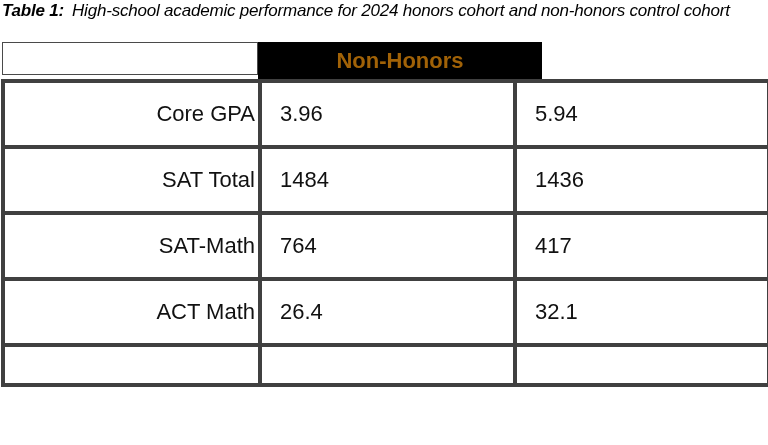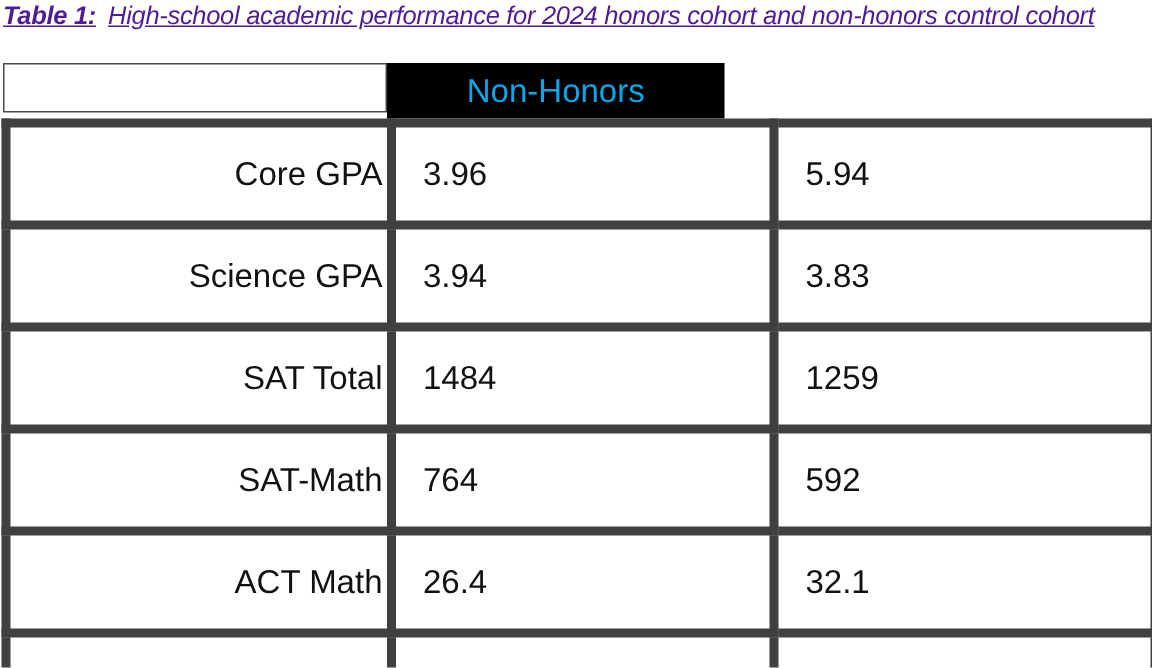--- a/index.html
+++ b/index.html
@@ -53,59 +53,60 @@
     height: 33px;
     background: #ffffff;
     border: 1px solid #4a4a4a;
   }
   .hcell-gold {
     width: 255px;
     height: 33px;
     color: #000000;
   }
   .hcell-black {
-    width: 225px;
+    width: 284px;
     height: 37px;
-    color: #0ea5e9;
+    color: #a16207;
+    font-weight: bold;
   }
 
   
   .data-table {
     position: absolute;
     top: 79px;
     left: 1px;
     width: 766px;
     border-collapse: collapse;
     table-layout: fixed;
     font-size: 22px;
     color: #111111;
   }
   .data-table tr {
     height: 40px;
   }
   .data-table td {
-    border: 6px solid #404040;
+    border: 4px solid #404040;
     padding: 18px;
     overflow: hidden;
     white-space: nowrap;
   }
   .data-table td.row-label {
     text-align: right;
     padding-right: 3px;
   }
   .data-table td.row-val {
   }
   .data-table tr.partial-row {
     height: 14px; 
   }
 </style>
 </head>
 <body>
 
-<div class="caption" style="color: #4c1d95; text-decoration: underline;">
+<div class="caption" style="color: #000000;">
   <span class="cap-label">Table 1:</span><span class="cap-text">High-school academic performance for 2024 honors cohort and non-honors control cohort</span>
 </div>
 
 <div class="header-row">
   <div class="hcell hcell-blank"></div>
   <div class="hcell hcell-black" style="background: rgb(0, 0, 0);">Non-Honors</div>
 </div>
 
 <table class="data-table">
   <colgroup>
@@ -113,33 +114,28 @@
     <col style="width:255px">
     <col style="width:254px">
   </colgroup>
   <tbody>
       <tr>
         <td class="row-label">Core GPA</td>
         <td class="row-val">3.96</td>
         <td class="row-val">5.94</td>
       </tr>
       <tr>
-        <td class="row-label">Science GPA</td>
-        <td class="row-val">3.94</td>
-        <td class="row-val">3.83</td>
-      </tr>
-      <tr>
         <td class="row-label">SAT Total</td>
         <td class="row-val">1484</td>
-        <td class="row-val">1259</td>
+        <td class="row-val">1436</td>
       </tr>
       <tr>
         <td class="row-label">SAT-Math</td>
         <td class="row-val">764</td>
-        <td class="row-val">592</td>
+        <td class="row-val">417</td>
       </tr>
       <tr>
         <td class="row-label">ACT Math</td>
         <td class="row-val">26.4</td>
         <td class="row-val">32.1</td>
       </tr>
       <tr class="partial-row">
         <td></td>
         <td></td>
         <td></td>

